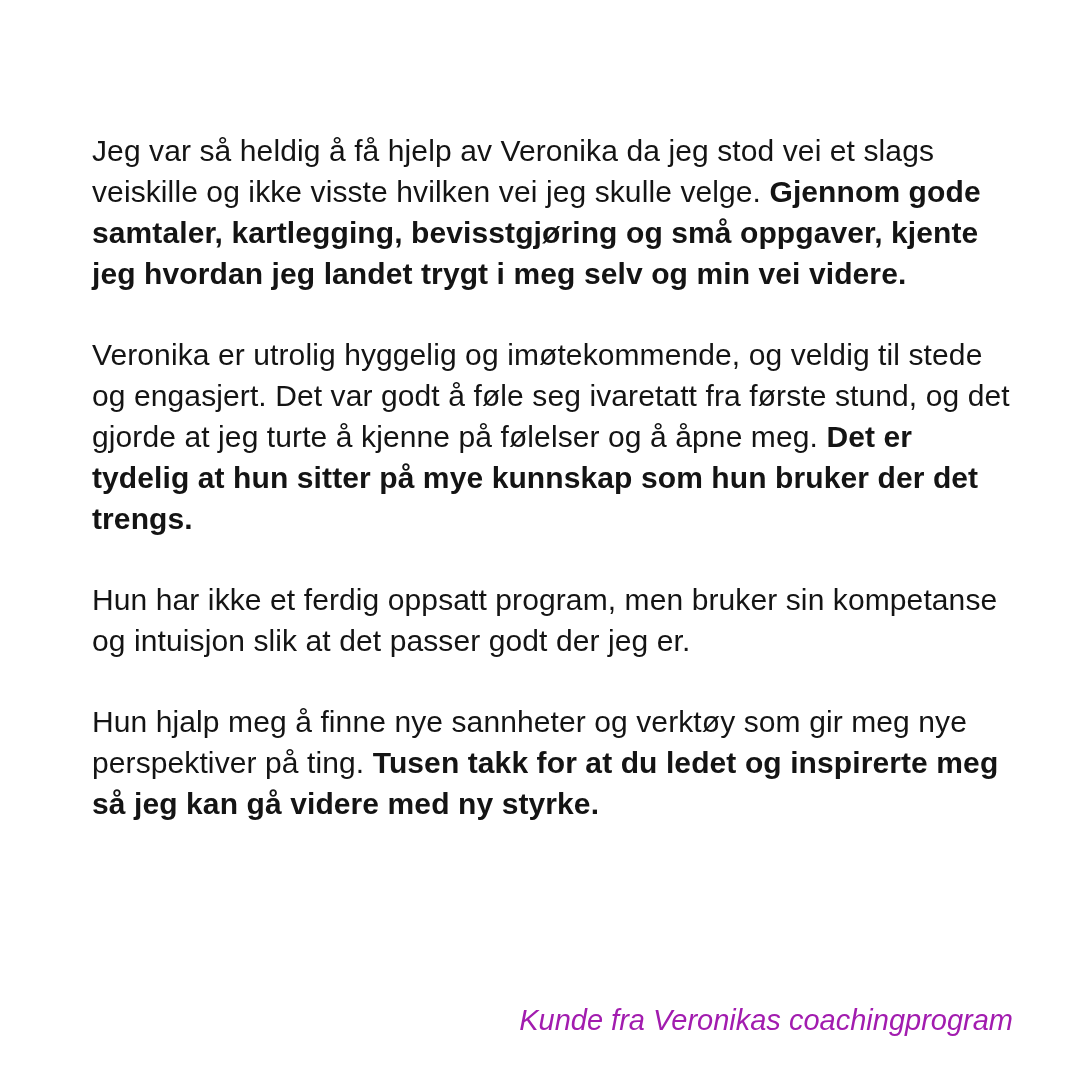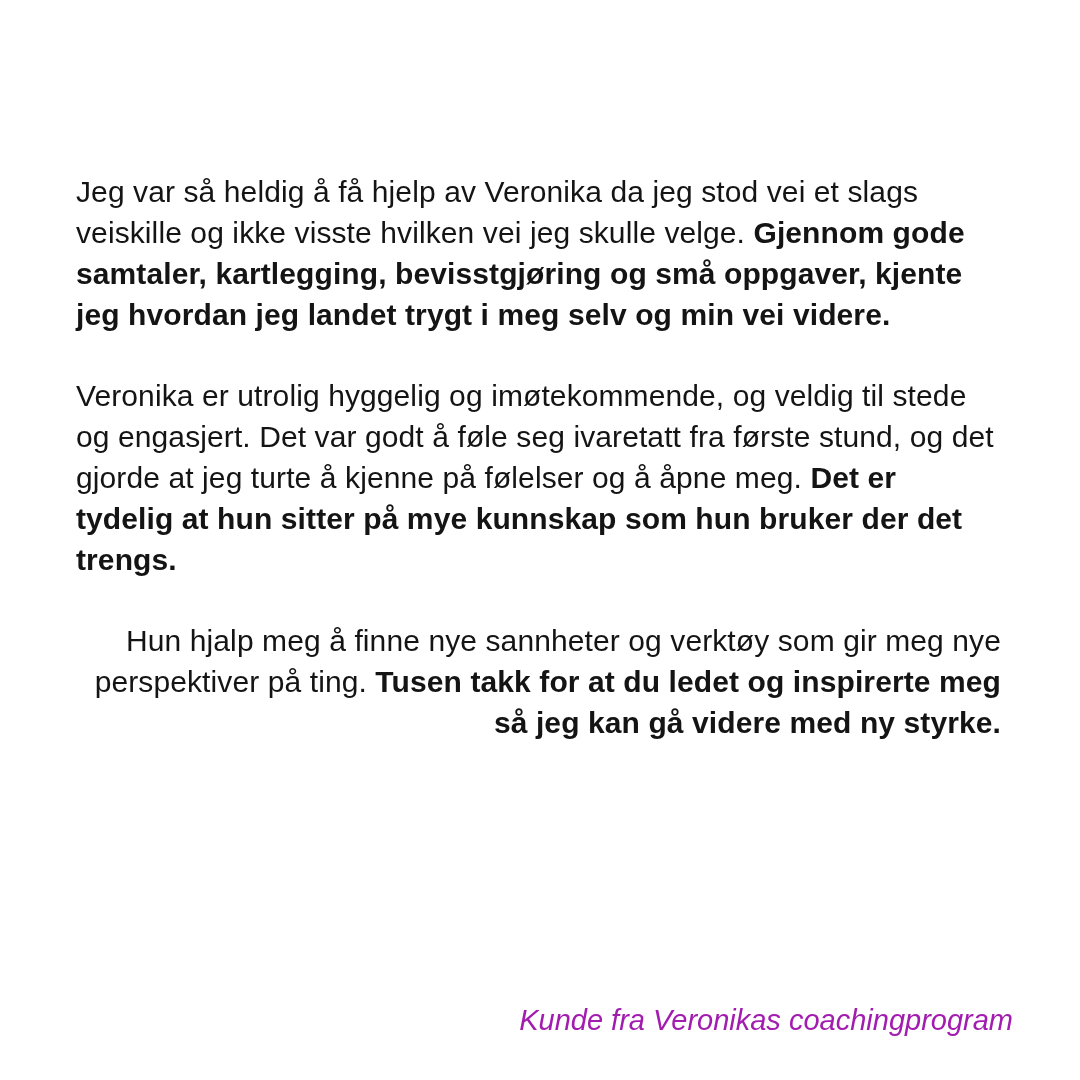--- a/index.html
+++ b/index.html
@@ -13,34 +13,32 @@
     width: 1080px;
     height: 1080px;
     background: #ffffff;
     overflow: hidden;
     font-family: "Liberation Sans", "DejaVu Sans", sans-serif;
     color: #141414;
   }
   .quote-body {
     position: absolute;
     top: 130px;
-    left: 76px;
+    left: 92px;
     width: 925px;
-    margin-top: 41px;
   }
   .quote-body p {
     margin: 0 0 40px 0;
     font-size: 30px;
     line-height: 41px;
     font-weight: 400;
     letter-spacing: 0.1px;
   }
   .quote-body p:last-child {
     margin-bottom: 0;
-    text-align: right;
   }
   .quote-body .bold-run {
     font-weight: 700;
   }
   .attribution {
     position: absolute;
     top: 1000px;
     right: 67px;
     font-size: 29px;
     line-height: 40px;
@@ -50,16 +48,17 @@
     text-align: right;
   }
 </style>
 </head>
 <body>
 
 <div class="canvas">
   <div class="quote-body">
       <p><span class="normal-run">Jeg var så heldig å få hjelp av Veronika da jeg stod vei et slags veiskille og ikke visste hvilken vei jeg skulle velge. </span><span class="bold-run">Gjennom gode samtaler, kartlegging, bevisstgjøring og små oppgaver, kjente jeg hvordan jeg landet trygt i meg selv og min vei videre.</span></p>
       <p><span class="normal-run">Veronika er utrolig hyggelig og imøtekommende, og veldig til stede og engasjert. Det var godt å føle seg ivaretatt fra første stund, og det gjorde at jeg turte å kjenne på følelser og å åpne meg. </span><span class="bold-run">Det er tydelig at hun sitter på mye kunnskap som hun bruker der det trengs.</span></p>
+      <p><span class="normal-run">Hun har ikke et ferdig oppsatt program, men bruker sin kompetanse og intuisjon slik at det passer godt der jeg er.</span></p>
       <p><span class="normal-run">Hun hjalp meg å finne nye sannheter og verktøy som gir meg nye perspektiver på ting. </span><span class="bold-run">Tusen takk for at du ledet og inspirerte meg så jeg kan gå videre med ny styrke.</span></p>
     </div>
   <div class="attribution">Kunde fra Veronikas coachingprogram</div>
 </div>
 
 </body></html>

